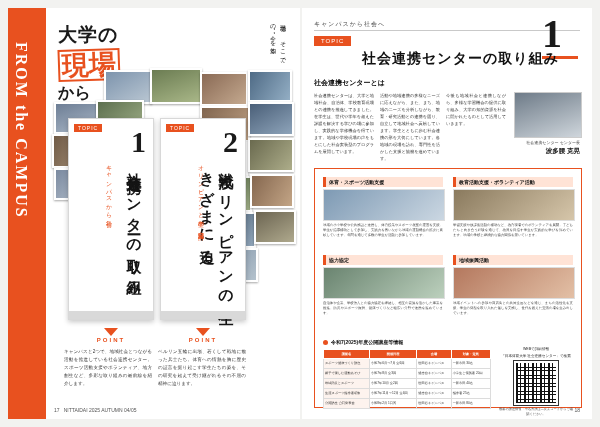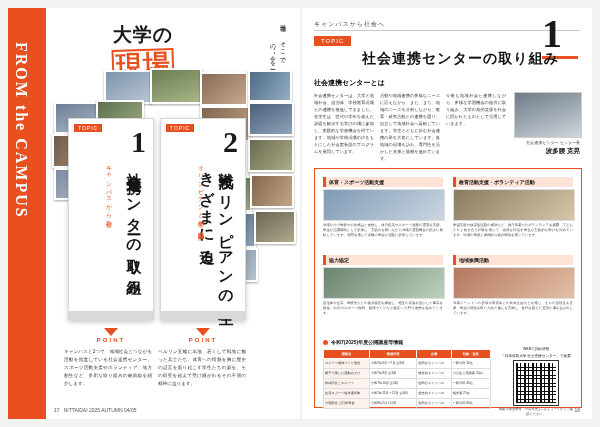--- a/index.html
+++ b/index.html
@@ -20,21 +20,21 @@
     background:#e8511f;
   }
   .left-tab .vtext{
     position:absolute;left:4px;top:34px;
     writing-mode:vertical-rl;
     color:#ffffff;font-size:16px;letter-spacing:2px;
     font-family:"Liberation Serif","DejaVu Serif",serif;
     font-weight:bold;
   }
   .left-head{
-    position:absolute;left:46px;top:10px;width:236px;height:80px;text-align:center;
+    position:absolute;left:46px;top:10px;width:236px;height:80px;
   }
   .kicker{
     position:absolute;right:2px;top:2px;
     writing-mode:vertical-rl;
     font-size:6px;line-height:10px;color:#222;letter-spacing:1px;
   }
   .bigtitle{
     position:absolute;left:4px;top:4px;width:170px;
     font-family:"Liberation Serif","DejaVu Serif",serif;
     font-weight:bold;color:#1a1a1a;

